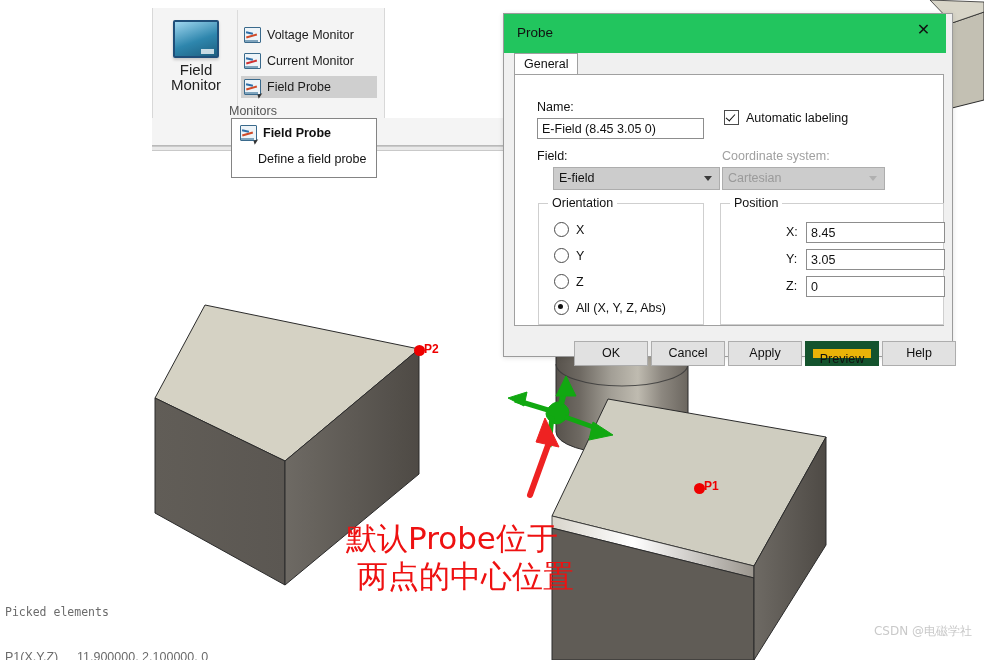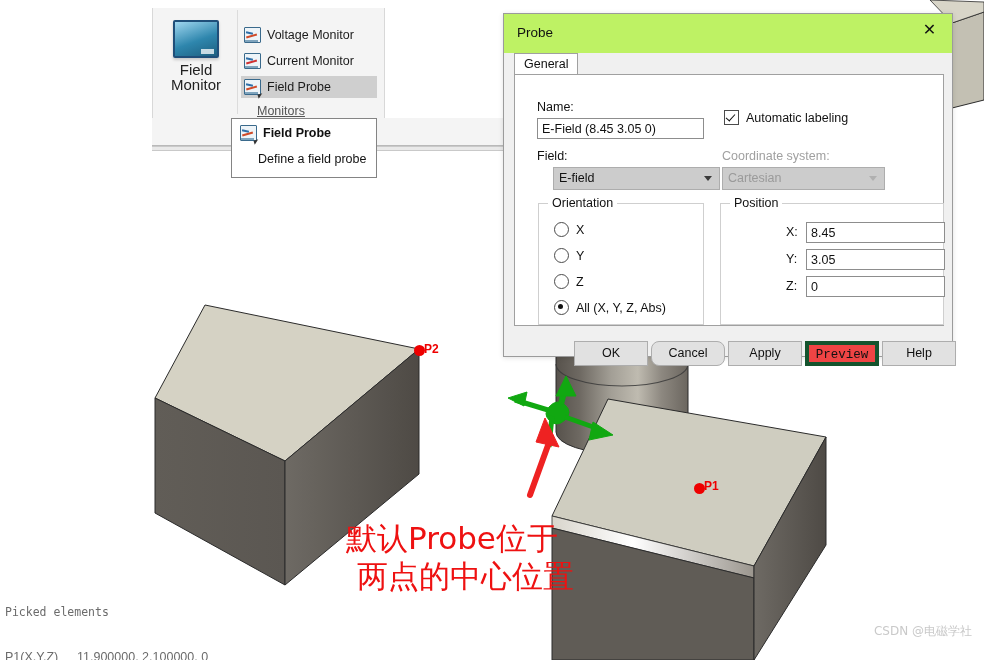--- a/index.html
+++ b/index.html
@@ -101,21 +101,21 @@
   .mini-ico .l1{left:1px;top:7px;width:11px;height:1.5px;background:#d04a28;transform:rotate(-16deg);}
   .mini-ico .l2{left:1px;top:4px;width:7px;height:1.5px;background:#2f6fa8;transform:rotate(12deg);}
   .mini-ico .base{left:0;bottom:0;width:13px;height:2px;background:#7fa4bd;}
   .mini-ico.cur .l1{background:#cf3030;}
   .mini-ico.probe:after{
     content:""; position:absolute; right:-3px; bottom:-4px;
     width:0;height:0;border-left:5px solid #333;border-bottom:4px solid transparent;
     transform:rotate(-18deg);
   }
   #ribbon .grp-label{
-    position:absolute; left:104px; top:96px; font-size:12.5px; color:#555;text-decoration:underline;
+    position:absolute; left:76px; top:96px; font-size:12.5px; color:#555;
   }
   #ribbon-underline{
     position:absolute; left:152px; top:118px; width:560px; height:28px;
     background:#f4f4f4; border-bottom:1px solid #b9b9b9;
     box-sizing:border-box;
   }
   #ribbon-underline2{
     position:absolute; left:152px; top:146px; width:560px; height:3px;
     background:#e9e9e9; border-top:1px solid #c9c9c9; border-bottom:1px solid #c9c9c9;
   }
@@ -137,22 +137,22 @@
   
   #dialog{
     position:absolute; left:503px; top:13px; width:450px; height:344px;
     background:#f0f0f0;
     border:1px solid #9b9b9b;
     box-sizing:border-box;
     z-index:50;
     box-shadow:0 1px 5px rgba(0,0,0,.12);
   }
   #dialog .titlebar{
-    position:absolute; left:0; top:0; right:0; height:39px;
-    background:#bef264;
+    position:absolute; left:0; top:0; right:6px; height:39px;
+    background:#22c55e;
   }
   #dialog .titlebar .ttl{
     position:absolute; left:13px; top:11px; font-size:13.5px; color:#111;
   }
   #dialog .titlebar .closebtn{
     position:absolute; right:0; top:0; width:45px; height:30px;
     display:flex; align-items:center; justify-content:center;
     font-size:16px; color:#111; cursor:default;
   }
   #dialog .tabstrip{
@@ -225,21 +225,21 @@
     border-radius:50%; background:#111;
   }
 
   .btn{
     position:absolute; height:25px; width:74px;
     background:#e1e1e1; border:1px solid #adadad; box-sizing:border-box;
     font-size:12.5px; color:#111; line-height:23px; text-align:center;
     font-family:"Liberation Sans", sans-serif;
   }
   .btn.focus{
-    border:4px solid #14532d; background:#ef4444; line-height:21px;font-family:Liberation Mono, monospace;
+    border:8px solid #14532d; background:#eab308; line-height:21px;
   }
 </style>
 </head>
 <body>
 
 <div id="root">
 
   <svg id="scene" width="984" height="660" viewBox="0 0 984 660">
     <defs>
       <linearGradient id="cylBody" x1="0" y1="0" x2="1" y2="0">
@@ -451,19 +451,19 @@
 
         <div class="lbl" style="left:65px; top:48px;">Y:</div>
         <input class="txtbox" style="left: 85px; top: 45px; width: 139px;" value="3.05">
 
         <div class="lbl" style="left:65px; top:75px;">Z:</div>
         <input class="txtbox" style="left: 85px; top: 72px; width: 139px;" value="0">
       </div>
     </div>
 
     <div class="btn" style="left:70px;  top:327px;">OK</div>
-    <div class="btn" style="left:147px; top:327px;border-radius:8px;">Cancel</div>
+    <div class="btn" style="left:147px; top:327px;">Cancel</div>
     <div class="btn" style="left:224px; top:327px;">Apply</div>
     <div class="btn focus" style="left:301px; top:327px;">Preview</div>
     <div class="btn" style="left:378px; top:327px;">Help</div>
   </div>
 
 </div>
 
 </body></html>

